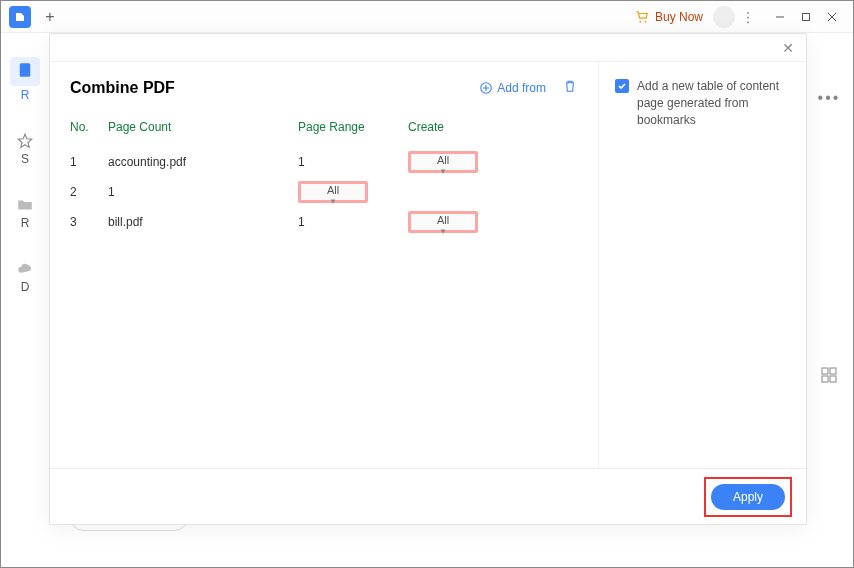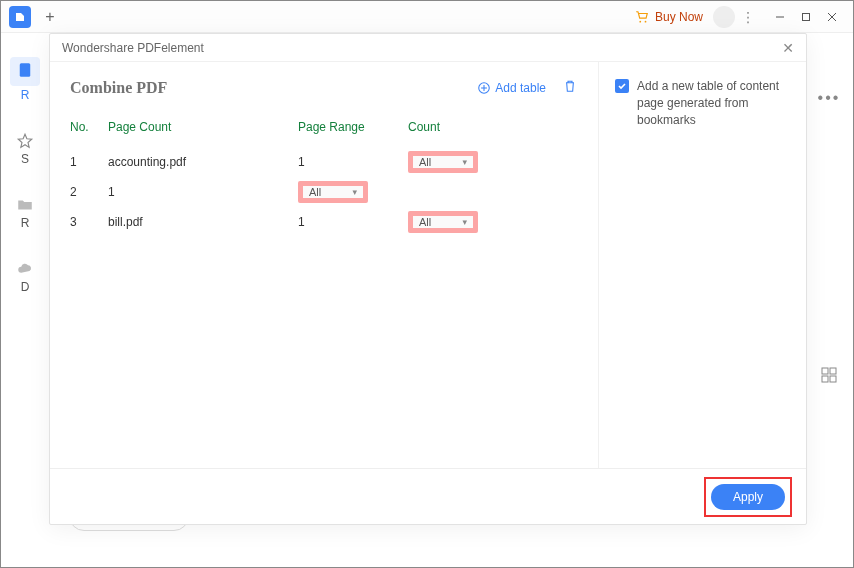--- a/index.html
+++ b/index.html
@@ -41,31 +41,31 @@
 .dialog-backdrop { position: absolute; inset: 0; }
 .dialog { position: absolute; left: 48px; top: 32px; width: 758px; height: 492px; background: #fff; border: 1px solid #e2e2e2; box-shadow: 0 4px 24px rgba(0,0,0,0.06); border-radius: 2px; display: flex; flex-direction: column; }
 .dialog-titlebar { height: 28px; display: flex; align-items: center; padding: 0 12px; font-size: 12px; color: #666; border-bottom: 1px solid #f0f0f0; }
 .dialog-close { margin-left: auto; background: transparent; border: none; color: #888; font-size: 14px; cursor: pointer; }
 
 .dialog-body { flex: 1; display: flex; }
 .dialog-main { flex: 1; padding: 16px 20px 12px 20px; display: flex; flex-direction: column; }
 .dialog-side { width: 220px; padding: 16px 16px; border-left: 1px solid #f0f0f0; font-size: 12px; color: #555; }
 
 .dialog-header-row { display: flex; align-items: center; margin-bottom: 16px; }
-.dialog-title { font-size: 16px; font-weight: 600; color: #737373; font-family: Liberation Serif, serif; }
+.dialog-title { font-size: 16px; font-weight: 600; color: #000000; }
 .header-spacer { flex: 1; }
 .addfile { display: flex; align-items: center; gap: 4px; color: #3b82f6; font-size: 12px; cursor: pointer; margin-right: 16px; }
 .trash { color: #3b82f6; cursor: pointer; }
 
 
 .tbl { width: 100%; font-size: 12px; color: #333; }
 .tbl-header, .tbl-row { display: grid; grid-template-columns: 38px 190px 110px 110px 60px; align-items: center; padding: 6px 0; }
 .tbl-header { color: #15803d; border-bottom: 1px solid transparent; margin-bottom: 4px; }
 .tbl-row { height: 30px; }
-.range-select { width: 70px; height: 22px; border: 5px solid #fca5a5; border-radius: 2px; display: flex; align-items: center; justify-content: space-between; padding: 0 6px; font-size: 11px; color: #555; cursor: pointer; background: #fafafa; }
+.range-select { width: 70px; height: 22px; border: 3px solid #fca5a5; border-radius: 2px; display: flex; align-items: center; justify-content: space-between; padding: 0 6px; font-size: 11px; color: #555; cursor: pointer; background: #fafafa; flex-direction: column; }
 .range-select .chev { color: #888; font-size: 9px; }
 
 
 .chk-row { display: flex; align-items: flex-start; gap: 8px; }
 .chk { width: 14px; height: 14px; background: #3b82f6; border-radius: 2px; display: flex; align-items: center; justify-content: center; flex-shrink: 0; margin-top: 1px; }
 .chk svg { display: block; }
 .chk-label { line-height: 1.4; }
 
 
 .dialog-footer { height: 56px; border-top: 1px solid #eee; display: flex; align-items: center; justify-content: flex-end; padding: 16px 14px; }
@@ -166,51 +166,50 @@
             <rect x="1" y="9" width="6" height="6" stroke="#888" fill="none"></rect>
             <rect x="9" y="9" width="6" height="6" stroke="#888" fill="none"></rect>
           </svg>
       </div>
     </div>
   </div>
 
   <div class="dialog-backdrop">
     <div class="dialog">
       <div class="dialog-titlebar">
-        <span>Wondershare PDFelement</span>
         <button class="dialog-close">✕</button>
       </div>
 
       <div class="dialog-body">
         <div class="dialog-main">
 
           <div class="dialog-header-row">
             <div class="dialog-title">Combine PDF</div>
             <div class="header-spacer"></div>
             <div class="addfile">
               <svg width="14" height="14" viewBox="0 0 24 24">
                   <circle cx="12" cy="12" r="9" stroke="#3b82f6" stroke-width="1.8" fill="none"></circle>
                   <line x1="12" y1="7" x2="12" y2="17" stroke="#3b82f6" stroke-width="1.8"></line>
                   <line x1="7" y1="12" x2="17" y2="12" stroke="#3b82f6" stroke-width="1.8"></line>
                 </svg>
-              <span>Add table</span>
+              <span>Add from</span>
             </div>
             <div class="trash">
               <svg width="16" height="16" viewBox="0 0 24 24">
                   <path d="M6 7h12M9 7V5h6v2m-8 0l1 13h8l1-13" stroke="#3b82f6" stroke-width="1.6" fill="none"></path>
                 </svg>
             </div>
           </div>
 
           <div class="tbl">
             <div class="tbl-header">
               <div>No.</div>
               <div>Page Count</div>
               <div>Page Range</div>
-              <div>Count</div>
+              <div>Create</div>
             </div>
 
             <div class="tbl-row">
               <div>1</div>
               <div>accounting.pdf</div>
               <div>1</div>
               <div>
                 <div class="range-select">
                   <span>All</span>
                   <span class="chev">▾</span>

